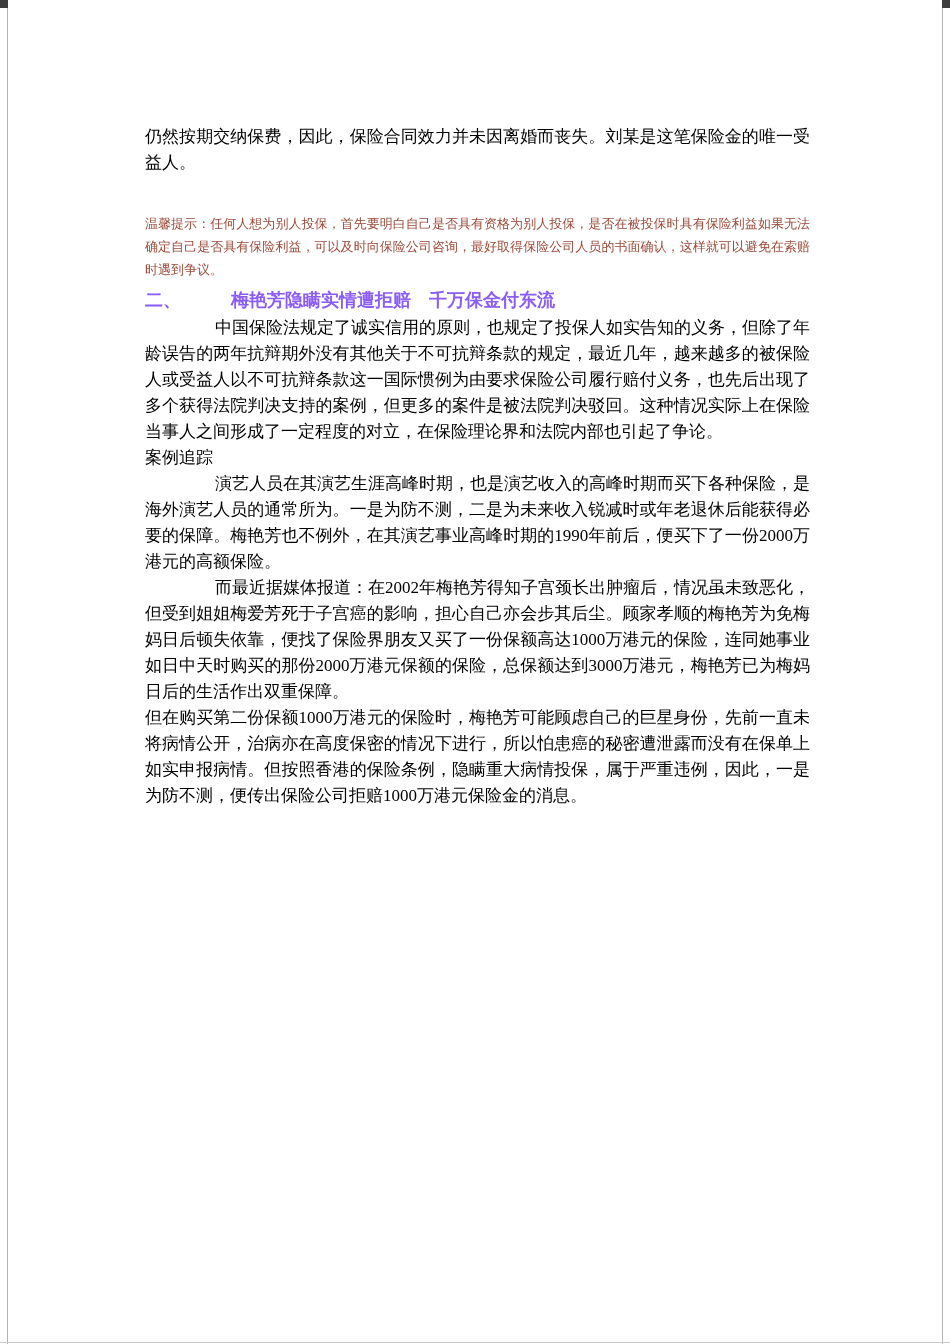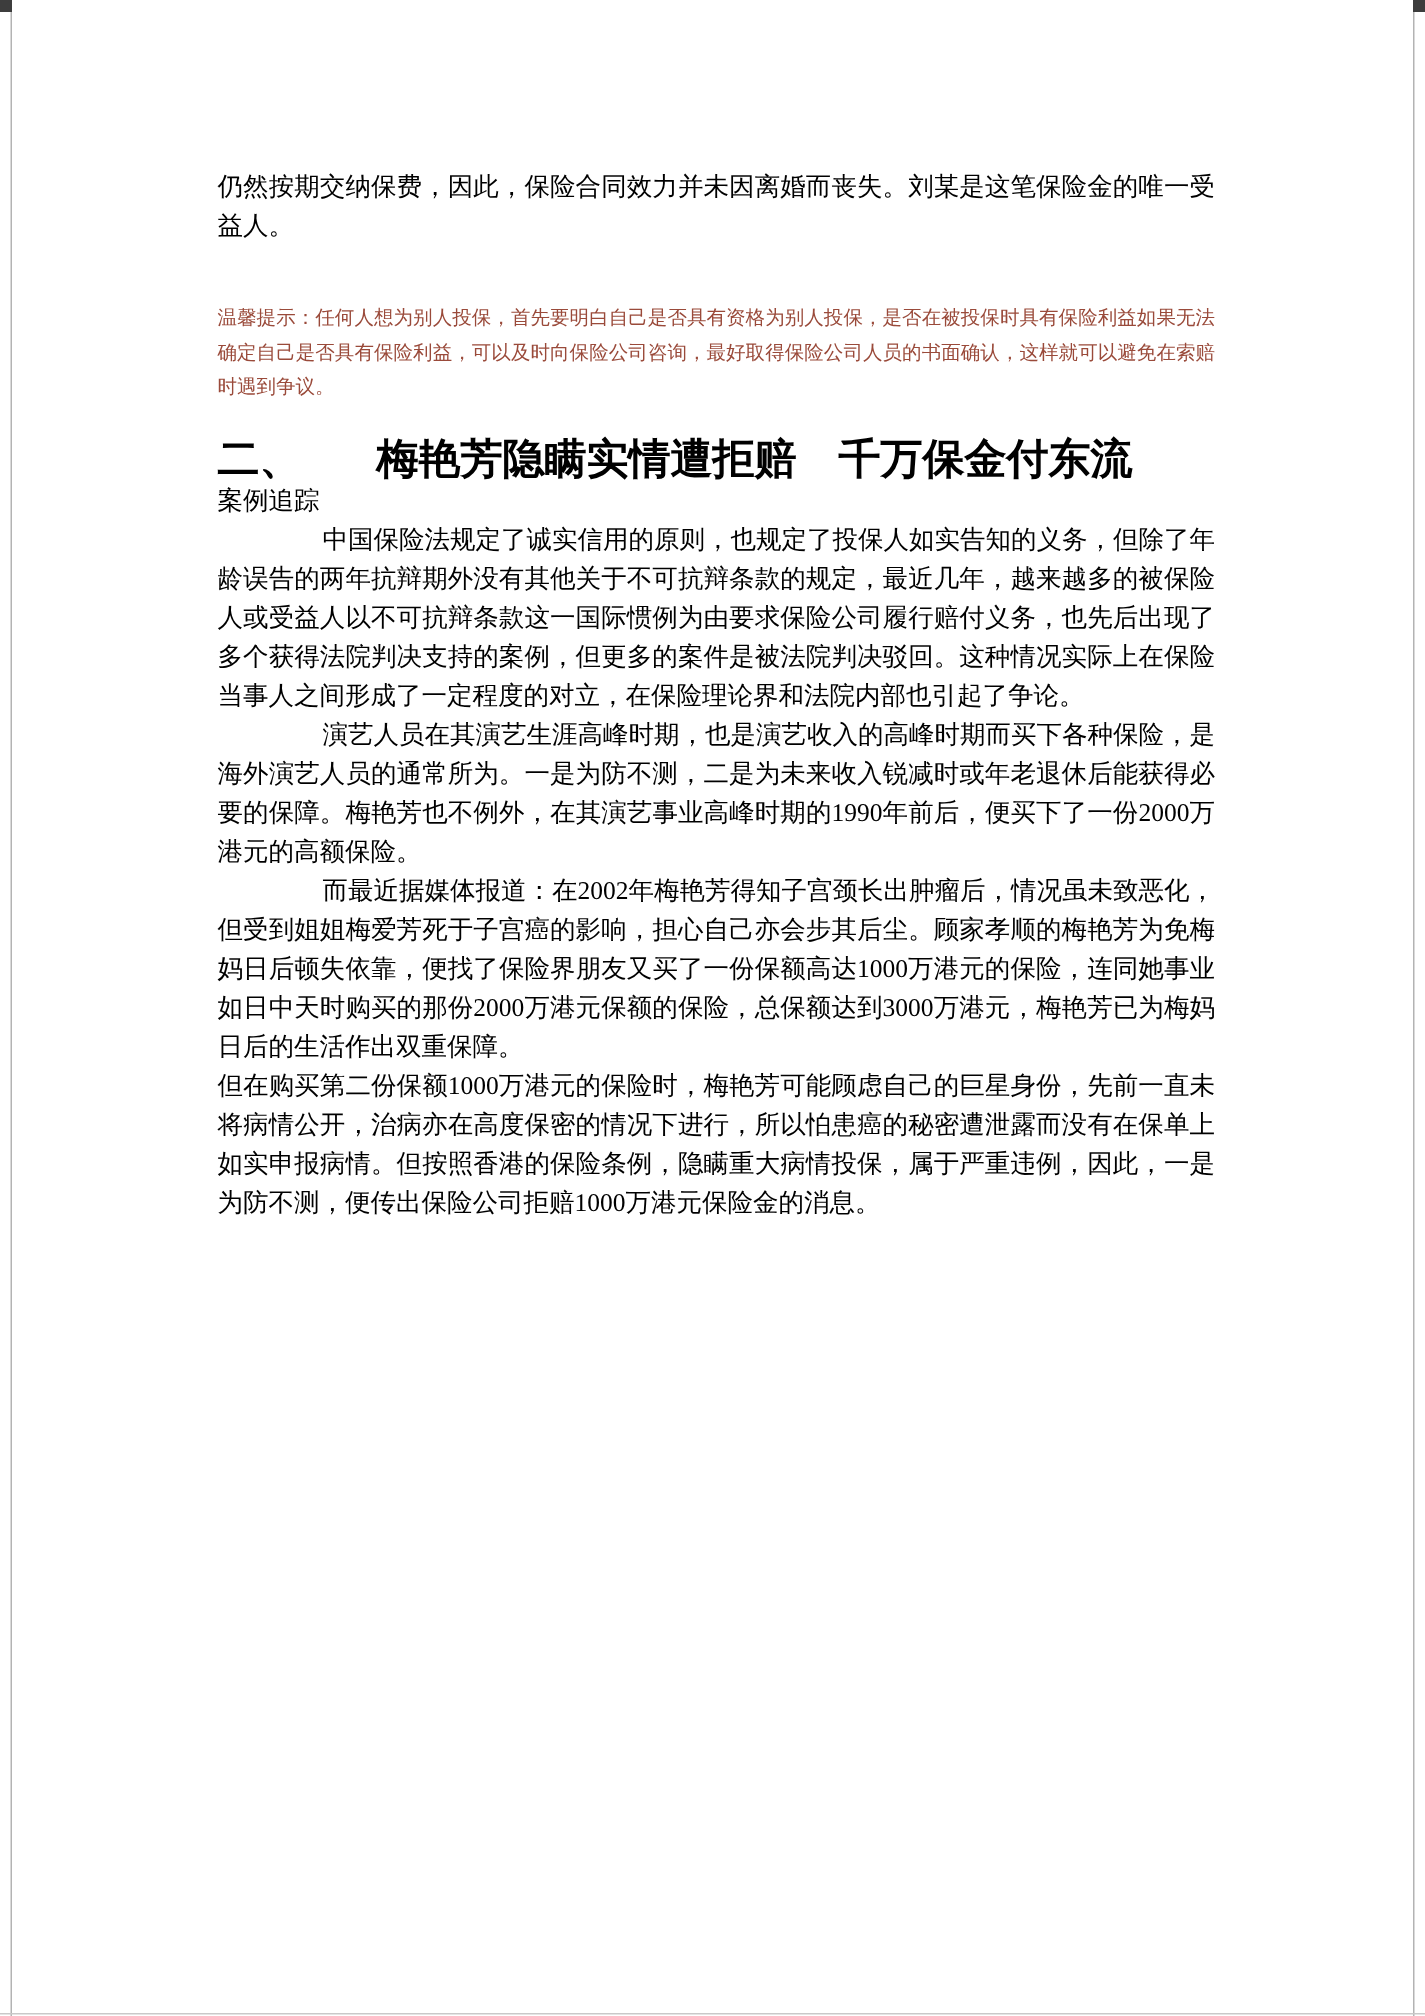--- a/index.html
+++ b/index.html
@@ -17,21 +17,21 @@
   .edge-left   { left: 7px;  top: 0; width: 1px; height: 100%; }
   .edge-right  { right: 7px; top: 0; width: 1px; height: 100%; }
   .edge-bottom { left: 0; bottom: 1px; width: 100%; height: 1px; background: #c9c9c9; }
   .corner { position: absolute; width: 8px; height: 8px; background: #3d3d3d; }
   .corner-tl { top: 0; left: 0; }
   .corner-tr { top: 0; right: 0; }
 
   .content {
     position: absolute;
     left: 145px;
-    top: 112px;
+    top: 124px;
     width: 665px;
   }
 
   p.body {
     font-size: 17px;
     line-height: 26px;
     text-align: justify;
     margin: 0;
   }
   .indent { text-indent: 70px; }
@@ -39,26 +39,26 @@
 
   .tip {
     margin-top: 36px;
     font-size: 13px;
     line-height: 23px;
     text-align: justify;
     color: #9a4a3a;
   }
 
   .heading {
-    margin-top: 22px;
-    font-size: 28px;
+    margin-top: 4px;
+    font-size: 18px;
     line-height: 30px;
     font-weight: bold;
     font-family: "Liberation Sans", "DejaVu Sans", sans-serif;
-    color: #000000;
+    color: #8b5cf6;
     white-space: nowrap;
   }
   .heading .num { display: inline-block; margin-right: 50px; }
 
   .source {
     margin-top: 20px;
     padding-left: 55px;
     font-size: 14px;
     line-height: 21px;
     font-weight: bold;
@@ -86,23 +86,23 @@
   <p class="body">仍然按期交纳保费，因此，保险合同效力并未因离婚而丧失。刘某是这笔保险金的唯一受益人。</p>
 
   <p class="tip">温馨提示：任何人想为别人投保，首先要明白自己是否具有资格为别人投保，是否在被投保时具有保险利益如果无法确定自己是否具有保险利益，可以及时向保险公司咨询，最好取得保险公司人员的书面确认，这样就可以避免在索赔时遇到争议。</p>
 
   <h2 class="heading">
     <span class="num">二、</span><span>梅艳芳隐瞒实情遭拒赔　千万保金付东流</span>
   </h2>
 
 
 
+  <p class="body indent">中国保险法规定了诚实信用的原则，也规定了投保人如实告知的义务，但除了年龄误告的两年抗辩期外没有其他关于不可抗辩条款的规定，最近几年，越来越多的被保险人或受益人以不可抗辩条款这一国际惯例为由要求保险公司履行赔付义务，也先后出现了多个获得法院判决支持的案例，但更多的案件是被法院判决驳回。这种情况实际上在保险当事人之间形成了一定程度的对立，在保险理论界和法院内部也引起了争论。</p>
+
   <p class="body gap-before-lg">案例追踪</p>
-
-  <p class="body indent">中国保险法规定了诚实信用的原则，也规定了投保人如实告知的义务，但除了年龄误告的两年抗辩期外没有其他关于不可抗辩条款的规定，最近几年，越来越多的被保险人或受益人以不可抗辩条款这一国际惯例为由要求保险公司履行赔付义务，也先后出现了多个获得法院判决支持的案例，但更多的案件是被法院判决驳回。这种情况实际上在保险当事人之间形成了一定程度的对立，在保险理论界和法院内部也引起了争论。</p>
 
   <p class="body indent">演艺人员在其演艺生涯高峰时期，也是演艺收入的高峰时期而买下各种保险，是海外演艺人员的通常所为。一是为防不测，二是为未来收入锐减时或年老退休后能获得必要的保障。梅艳芳也不例外，在其演艺事业高峰时期的1990年前后，便买下了一份2000万港元的高额保险。</p>
 
   <p class="body indent">而最近据媒体报道：在2002年梅艳芳得知子宫颈长出肿瘤后，情况虽未致恶化，但受到姐姐梅爱芳死于子宫癌的影响，担心自己亦会步其后尘。顾家孝顺的梅艳芳为免梅妈日后顿失依靠，便找了保险界朋友又买了一份保额高达1000万港元的保险，连同她事业如日中天时购买的那份2000万港元保额的保险，总保额达到3000万港元，梅艳芳已为梅妈日后的生活作出双重保障。</p>
 
   <p class="body gap-before-lg">但在购买第二份保额1000万港元的保险时，梅艳芳可能顾虑自己的巨星身份，先前一直未将病情公开，治病亦在高度保密的情况下进行，所以怕患癌的秘密遭泄露而没有在保单上如实申报病情。但按照香港的保险条例，隐瞒重大病情投保，属于严重违例，因此，一是为防不测，便传出保险公司拒赔1000万港元保险金的消息。</p>
 
 
 </div>
 

